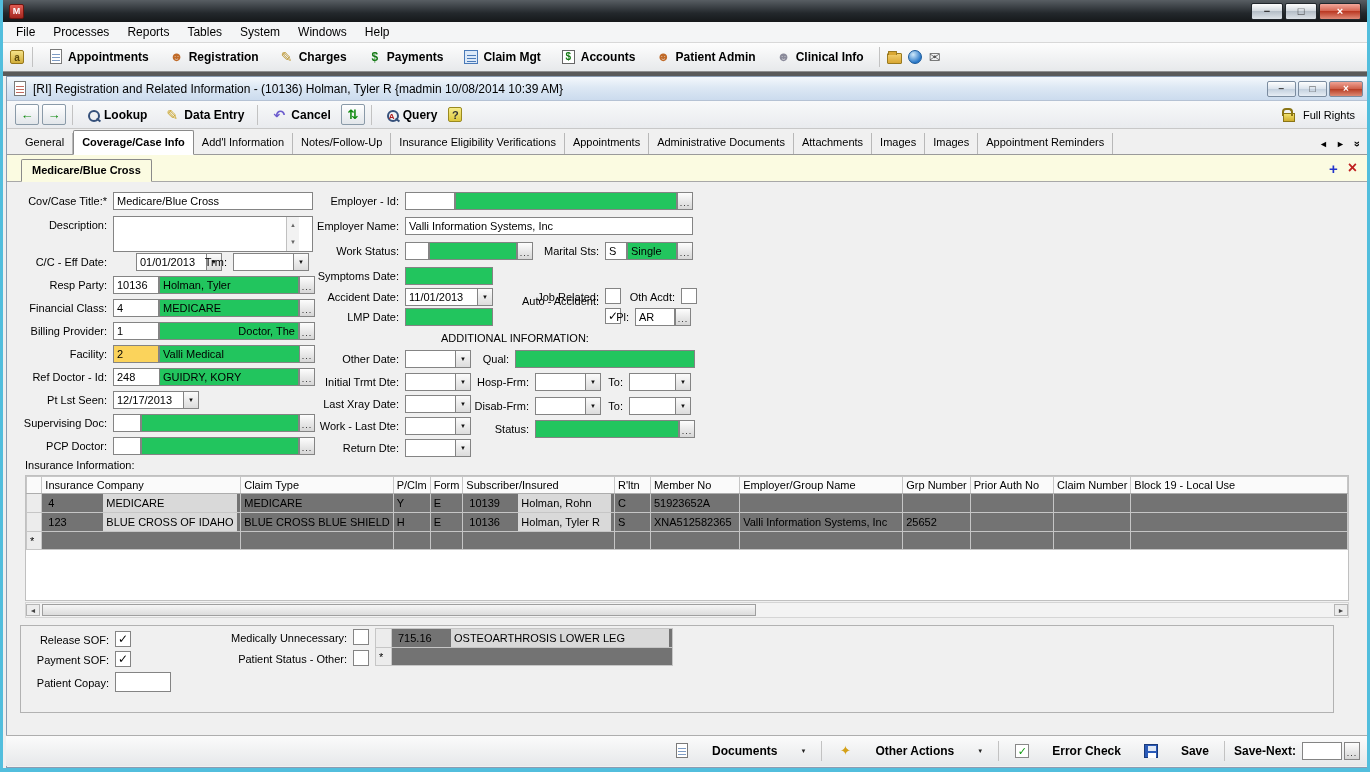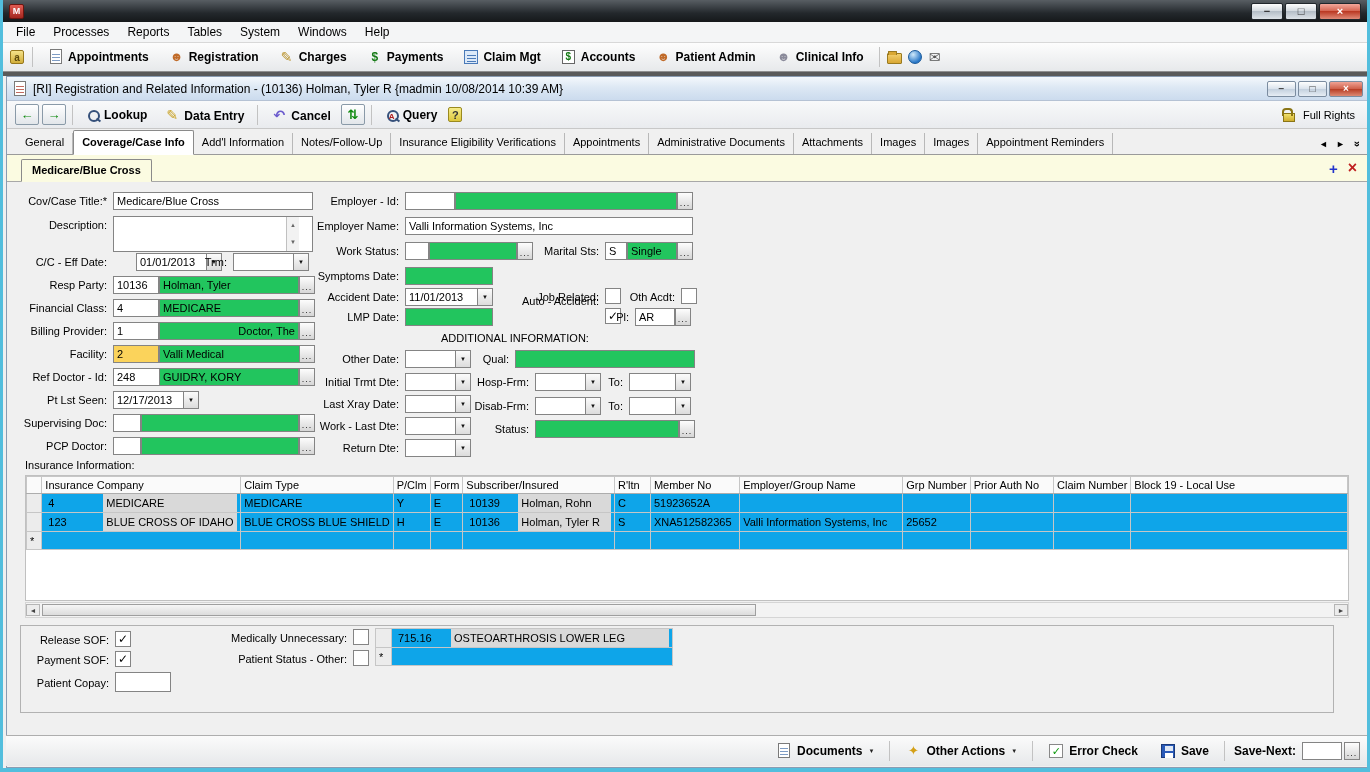--- a/index.html
+++ b/index.html
@@ -51,21 +51,21 @@
   .ddm{font-size:6px;color:#222;margin-left:1px;}
   
   .child{left:3px;top:76px;width:1364px;height:692px;border:1px solid #8a9cb2;background:#f0f0f0;}
   .ctitle{left:4px;top:77px;width:1362px;height:24px;background:linear-gradient(#f4f8fc,#dde8f4 45%,#cbdbee);
     border-bottom:1px solid #b5c2d4;display:flex;align-items:center;padding:0 6px;font-size:12px;}
   .cbtn{width:29px;height:16px;border:1px solid #7b8folder7a0;border:1px solid #7b8ca0;border-radius:2px;background:linear-gradient(#fefefe,#d9e2ec 50%,#c2cfdd 50%,#e6edf5);
     color:#444;text-align:center;line-height:14px;font-size:10px;font-weight:bold;margin-left:2px;}
   .cbtn.close{background:linear-gradient(#f0a294,#ce5e48 50%,#b63a22 50%,#dd8a74);color:#fff;width:34px;}
   .navbar{left:4px;top:101px;width:1362px;height:28px;background:linear-gradient(#f8f9fa,#e9ebee);border-bottom:1px solid #c8c8c8;
     display:flex;align-items:center;padding:0 8px;gap:3px;}
-  .nbtn{display:flex;align-items:flex-end;gap:4px;font-size:12px;font-weight:bold;padding:2px 7px;}
+  .nbtn{display:flex;align-items:center;gap:4px;font-size:12px;font-weight:bold;padding:2px 7px;}
   .arrbtn{width:24px;height:21px;border:1px solid #8a9aa8;background:linear-gradient(#fff,#e2e6ea);text-align:center;line-height:19px;
     color:#0f8a0f;font-weight:bold;font-size:13px;border-radius:2px;}
   .fullrights{margin-left:auto;display:flex;align-items:center;gap:6px;font-size:11px;padding-right:6px;}
   
   .tabstrip{left:4px;top:129px;width:1362px;height:26px;display:flex;align-items:flex-end;padding-left:10px;border-bottom:1px solid #9a9a9a;background:#f0f0f0;}
   .tab{padding:3px 8px 4px;border-right:1px solid #b8b8b8;white-space:nowrap;height:21px;}
   .tab.sel{border:1px solid #8a8a8a;border-bottom:1px solid #fff;background:#fff;font-weight:bold;height:25px;padding-top:5px;margin-bottom:-1px;border-radius:2px 2px 0 0;}
   .tabnav{margin-left:auto;display:flex;align-items:center;gap:8px;padding:0 10px 4px 0;font-size:9px;}
   .tabnav span{cursor:default;}
   .chevdbl{display:inline-block;transform:rotate(-90deg);font-size:11px;font-weight:bold;}
@@ -82,39 +82,39 @@
   .hl{background:#fbd35b;}
   .ell{position:absolute;width:16px;height:18px;border:1px solid #848484;background:linear-gradient(#fdfdfd,#d6d6d6);
     font-size:9px;letter-spacing:1px;text-align:center;line-height:20px;color:#222;}
   .combo{position:absolute;height:18px;background:#fff;border:1px solid #848484;padding:0 18px 0 3px;line-height:16px;overflow:hidden;white-space:nowrap;}
   .dd{position:absolute;right:0;top:0;width:15px;height:16px;border-left:1px solid #848484;background:linear-gradient(#fbfbfb,#dcdcdc);
     font-size:6px;text-align:center;line-height:16px;color:#111;}
   .cb{position:absolute;width:16px;height:16px;background:#fff;border:1px solid #848484;text-align:center;line-height:14px;font-size:12px;font-weight:bold;}
   .scrollmini{position:absolute;width:13px;height:17px;border-left:1px solid #c0c0c0;background:#f2f2f2;font-size:6px;color:#666;text-align:center;line-height:17px;}
   .heading{position:absolute;white-space:nowrap;}
   
-  table.grid{border-collapse:collapse;table-layout:fixed;background:#0ea5e9;font-size:11px;}
+  table.grid{border-collapse:collapse;table-layout:fixed;background:#737373;font-size:11px;}
   table.grid th,table.grid td{border:1px solid #c6c6c6;height:18px;padding:0 3px;overflow:hidden;white-space:nowrap;text-align:left;font-weight:normal;}
   table.grid th{background:#fafafa;height:17px;border-bottom:1px solid #adadad;}
   td.gut,th.gut{background:#ececec;padding:0;text-align:center;}
   td.p0{padding:0;}
   .split{display:flex;height:18px;line-height:18px;}
   .split .code{padding:0 3px;flex:0 0 auto;}
   .split .name{flex:1 1 auto;background:#d9d9d9;padding:0 3px;overflow:hidden;white-space:nowrap;}
   .tblwrap{position:absolute;left:22px;top:475px;width:1324px;height:126px;background:#fff;border:1px solid #c0c0c0;}
   
   .hscroll{position:absolute;left:22px;top:602px;width:1324px;height:16px;background:#f3f3f3;border:1px solid #d5d5d5;}
   .sarrow{position:absolute;top:1px;width:14px;height:12px;background:#ececec;border:1px solid #b5b5b5;font-size:7px;color:#444;text-align:center;line-height:11px;}
   .sthumb{position:absolute;top:1px;left:16px;width:714px;height:12px;background:linear-gradient(#f6f6f6,#dcdcdc);border:1px solid #9f9f9f;}
   
   .bpanel{position:absolute;left:17px;top:625px;width:1314px;height:88px;border:1px solid #b2b2b2;background:#f0f0f0;}
   
   .btoolbar{position:absolute;left:3px;top:735px;width:1364px;height:31px;background:linear-gradient(#fbfbfb,#e6e8ea);
     border-top:1px solid #aeaeae;display:flex;align-items:center;justify-content:flex-end;padding:0 10px;gap:2px;}
-  .bbtn{display:flex;align-items:center;gap:5px;font-size:12px;font-weight:bold;padding:2px 10px;}
+  .bbtn{display:flex;align-items:center;gap:22px;font-size:12px;font-weight:bold;padding:2px 10px;}
 </style>
 </head>
 <body>
 
 <div id="stage">
 
   <div class="abs titlebar">
     <span class="title-ico">M</span>
     <span style="margin-left:auto;display:flex;">
       <span class="winbtn">−</span>

